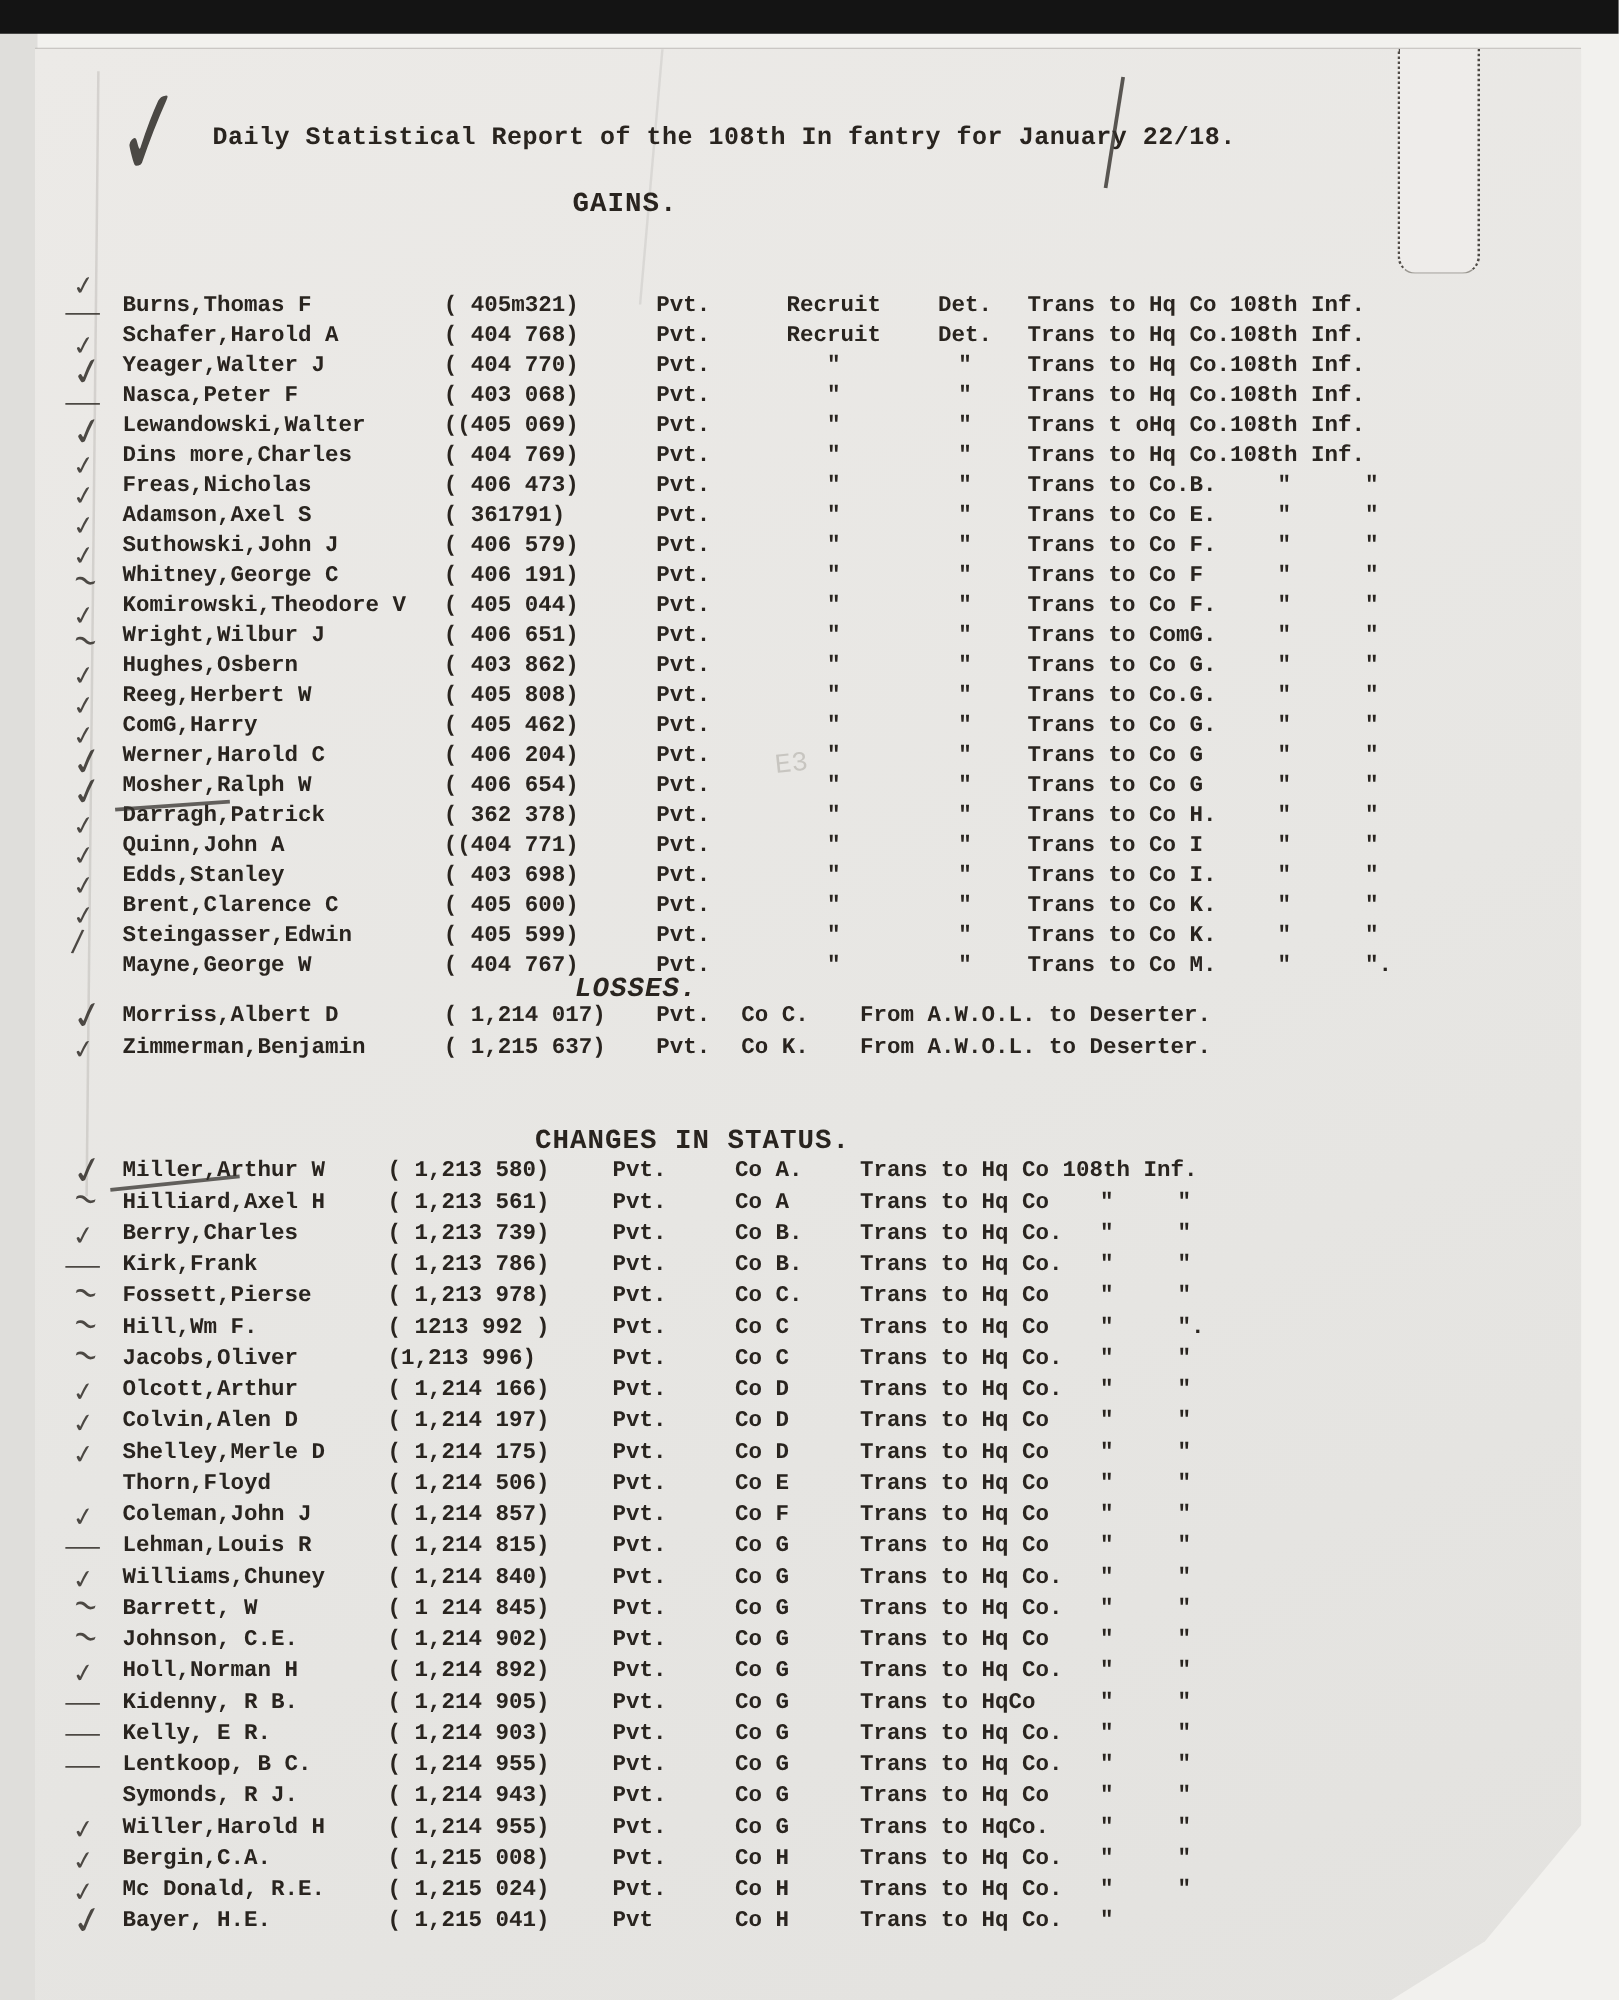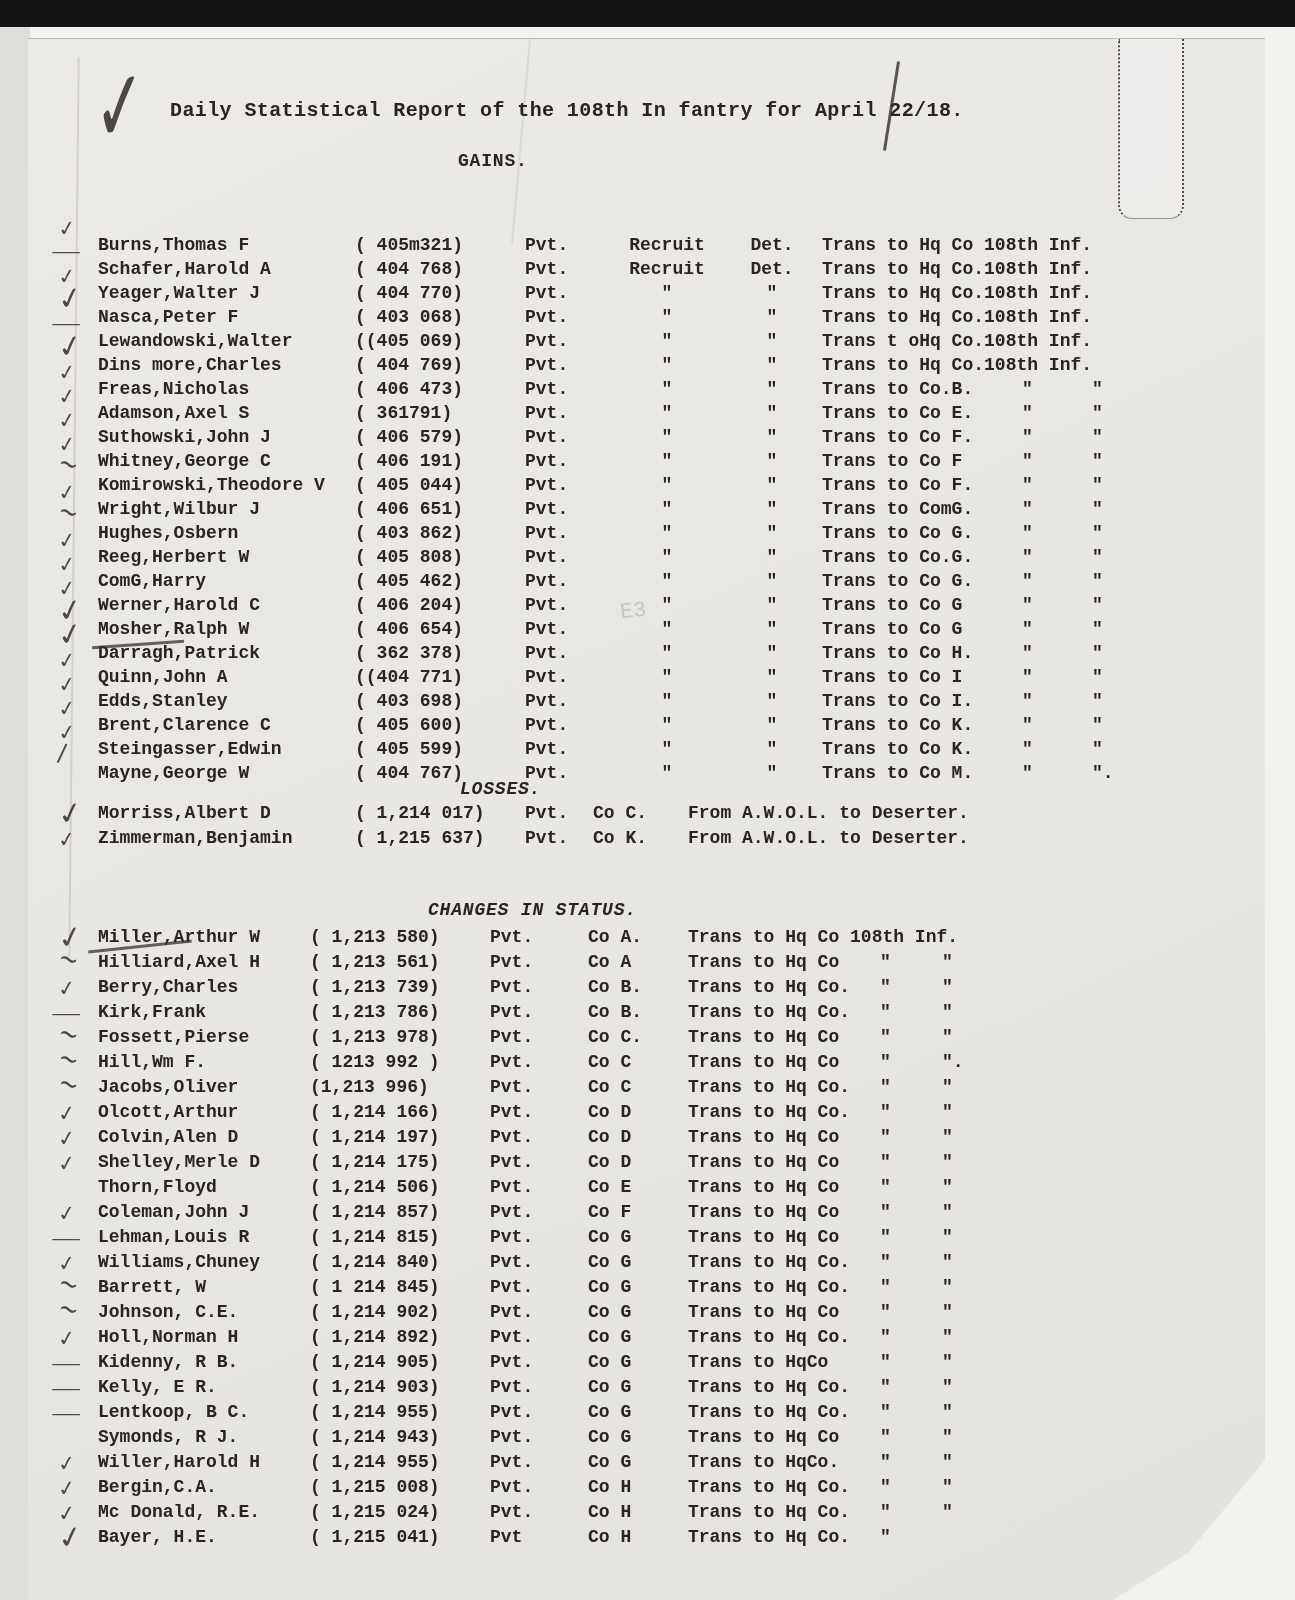--- a/index.html
+++ b/index.html
@@ -42,25 +42,25 @@
     background:#33302c;opacity:.8;transform:rotate(9deg);z-index:2;}
   .strike-quinn{position:absolute;left:64px;top:604px;width:92px;height:3px;
     background:#34312d;opacity:.75;transform:rotate(-4deg);z-index:2;}
   .strike-miller{position:absolute;left:60px;top:906px;width:104px;height:3px;
     background:#34312d;opacity:.75;transform:rotate(-6deg);z-index:2;}
   .faint-stamp{position:absolute;left:592px;top:560px;font-size:22px;color:#8c897f;
     opacity:.35;transform:rotate(-6deg);z-index:1;}
   
   .title{position:absolute;left:142px;top:60px;font-size:20px;font-weight:700;
     letter-spacing:.4px;white-space:pre;z-index:1;}
-  .section-heading{position:absolute;font-size:18px;font-weight:700;
+  .section-heading{position:absolute;font-size:22px;font-weight:700;
     letter-spacing:.8px;white-space:pre;z-index:1;}
   .heading-gains{left:430px;top:112px;}
   .heading-losses{left:432px;top:740px;font-style:italic;}
-  .heading-changes{left:400px;top:861px;font-style:italic;}
+  .heading-changes{left:400px;top:861px;}
   .rows{position:absolute;left:30px;z-index:1;width:1200px;}
   .rows-gains{top:158px;}
   .rows-losses{top:762px;}
   .rows-changes{top:886px;}
   .row{display:grid;align-items:baseline;}
   .rows-gains .row{grid-template-columns:40px 257px 170px 87px 110px 100px 200px 70px 1fr;height:24px;line-height:24px;}
   .rows-losses .row{grid-template-columns:40px 257px 170px 68px 95px 1fr;height:25px;line-height:25px;}
   .rows-changes .row{grid-template-columns:40px 212px 180px 98px 100px 192px 62px 1fr;height:25px;line-height:25px;}
   .cell{font-size:18px;font-weight:700;white-space:pre;overflow:visible;}
   .col-recruit,.col-det{text-align:center;margin-top:36px;}
@@ -84,21 +84,21 @@
   <div class="fold-tab"></div>
   <div class="crease-left"></div>
   <div class="crease-top"></div>
 
   <div class="big-check">✓</div>
   <div class="date-strike"></div>
   <div class="strike-quinn"></div>
   <div class="strike-miller"></div>
   <div class="faint-stamp">E3</div>
 
-  <div class="title">Daily Statistical Report of the 108th In fantry for April 22/18.</div>
+  <div class="title">Daily Statistical Report of the 108th In fantry for January 22/18.</div>
 
   <div class="section-heading heading-gains">GAINS.</div>
   <div class="rows rows-gains">
       <div class="row">
         <span class="cell mark mark-check">✓</span>
         <span class="cell col-name">Burns,Thomas F</span>
         <span class="cell col-serial">( 405m321)</span>
         <span class="cell col-rank">Pvt.</span>
         <span class="cell col-recruit">Recruit</span>
         <span class="cell col-det">Det.</span>

